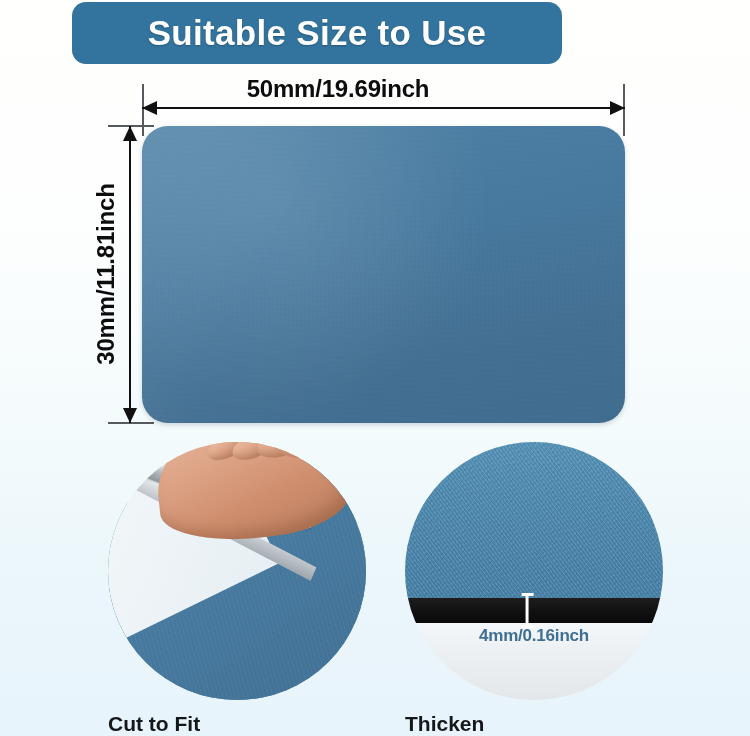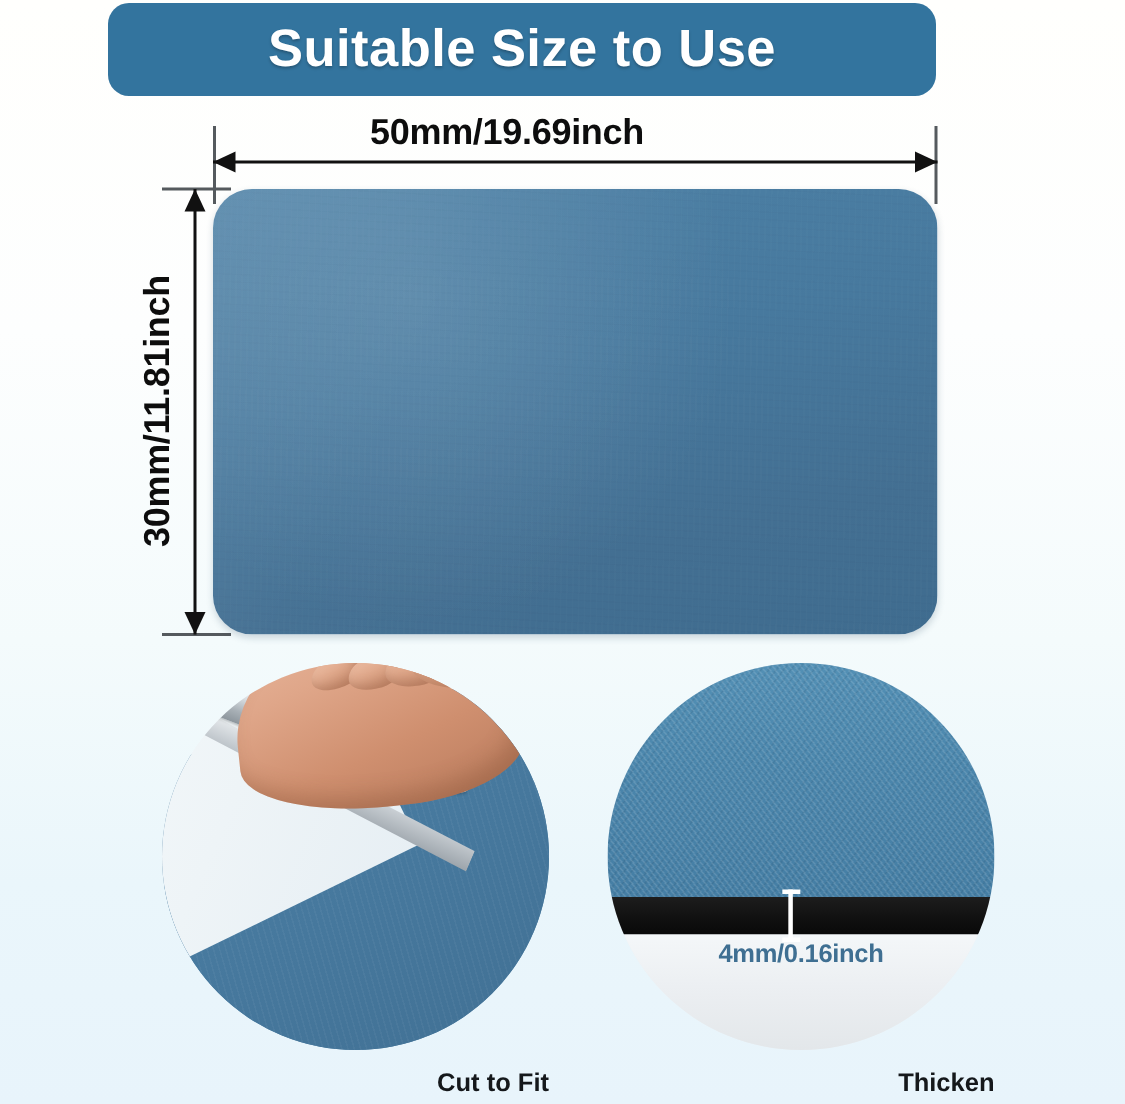--- a/index.html
+++ b/index.html
@@ -14,21 +14,21 @@
     overflow: hidden;
     font-family: "Liberation Sans", sans-serif;
     background: linear-gradient(180deg, #fffffd 0%, #fdfefe 30%, #f4fbfc 58%, #eaf6fb 80%, #e8f4fb 100%);
   }
 
   
   .banner {
     position: absolute;
     left: 72px;
     top: 2px;
-    width: 552px;
+    width: 490px;
     height: 62px;
     border-radius: 14px;
     background: #33749e;
     display: flex;
     align-items: center;
     justify-content: center;
     box-sizing: border-box;
   }
   .banner-title {
     color: #ffffff;
@@ -322,22 +322,22 @@
     font-size: 17px;
     font-weight: bold;
     color: #3f6f92;
     letter-spacing: -0.2px;
   }
 
   .caption {
     position: absolute;
     top: 276px;
     width: 258px;
-    text-align: right;
-    font-size: 17px;
+    text-align: left;
+    font-size: 21px;
     font-weight: bold;
     color: #15181b;
   }
   .caption.left  { left: 108px; }
   .caption.right { left: 405px; }
 </style>
 </head>
 <body>
 
 <div id="page">

